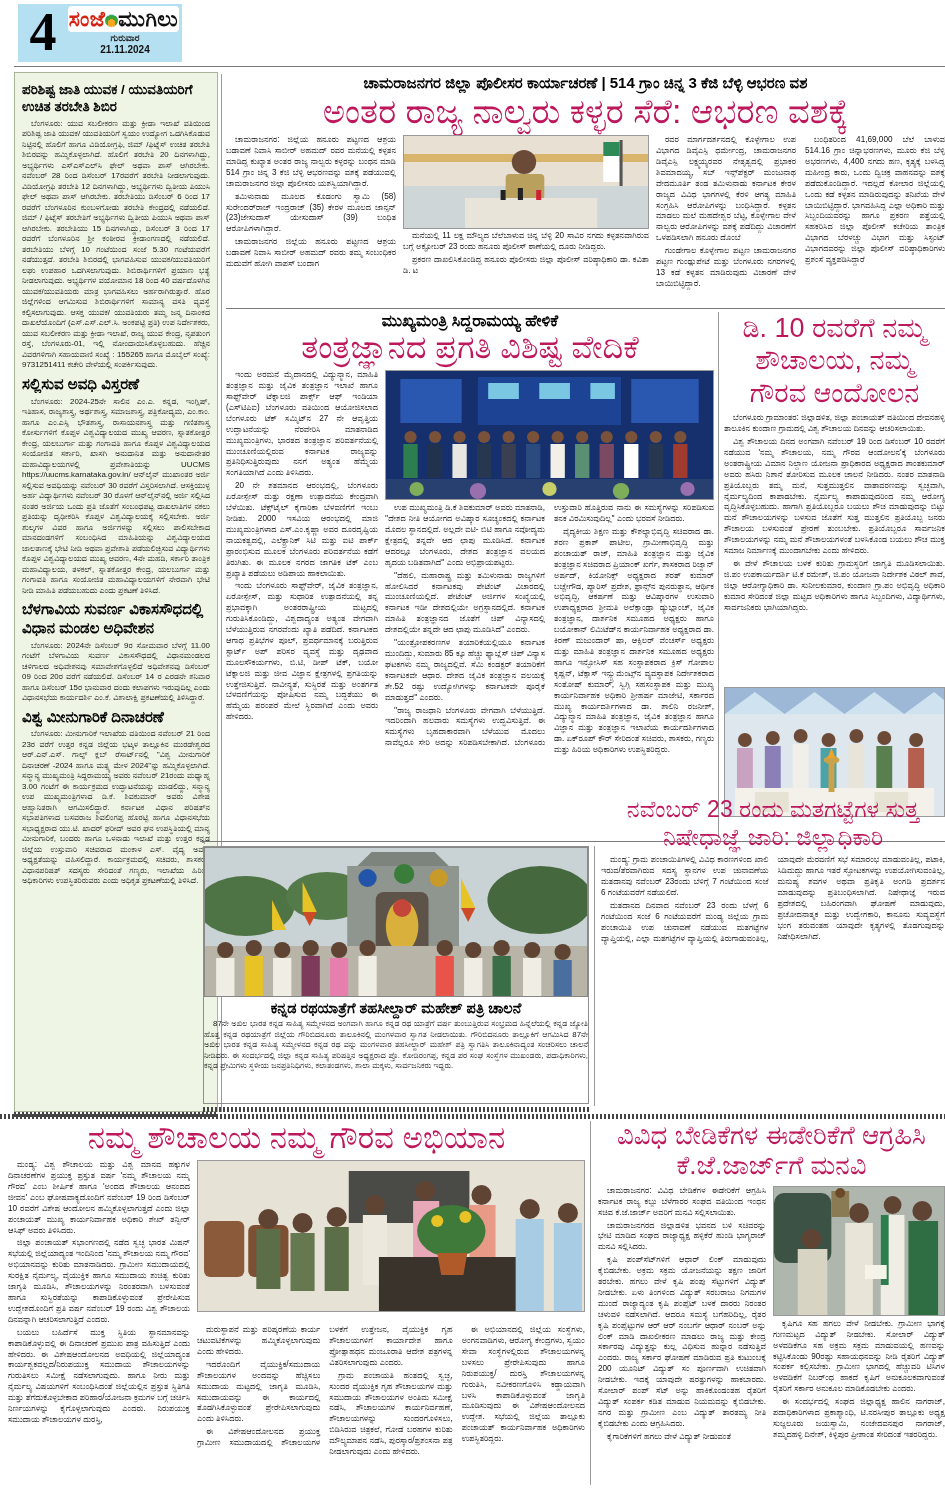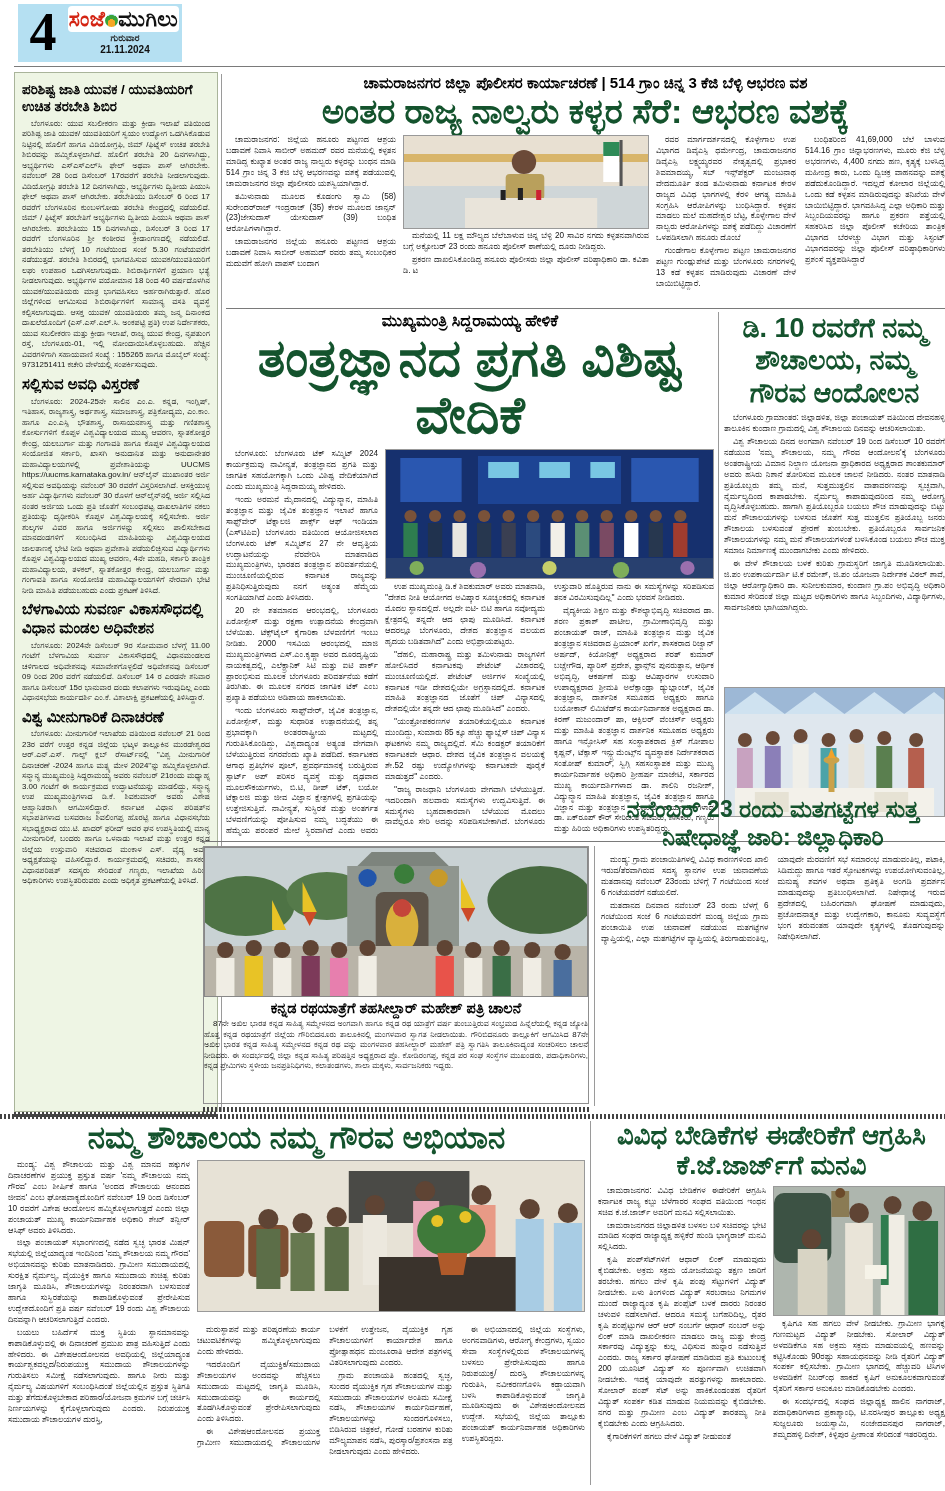--- a/index.html
+++ b/index.html
@@ -25,21 +25,21 @@
   .comb{height:5px;background:repeating-linear-gradient(90deg,#444 0 2px,transparent 2px 4px);}
   
   .rail{background:#eef5e4;border:1px solid #a9b49a;padding:5px 7px;box-sizing:border-box;}
   .rail h3{margin:4px 0 3px;font-size:13.5px;line-height:1.25;text-align:left;color:#000;}
   .rail h3.big{font-size:15px;}
   
   .bt p{margin:0 0 2px;font-size:8.2px;line-height:1.33;text-align:justify;text-indent:9px;}
   .bt.small p{font-size:7.9px;}
   
   .kicker{font-weight:bold;text-align:center;color:#000;}
-  .hl{font-weight:bold;text-align:center;color:#14532d;}
+  .hl{font-weight:normal;text-align:center;color:#be185d;}
   
   .photo{overflow:hidden;background:#ccc;}
   .photo svg{display:block;width:100%;height:100%;}
   .cap-title{font-weight:bold;text-align:center;font-size:14.5px;margin:3px 0 2px;color:#000;}
   .cols2{column-count:2;column-gap:9px;}
   .cols3{column-count:3;column-gap:9px;}
   .flexrow{display:flex;gap:7px;}
   .clip{overflow:hidden;}
   .boxed{border:1px solid #8f8f8f;}
 </style>
@@ -116,24 +116,23 @@
           <p>ಗುಂಡೇಗಾಲ ಕೊಳ್ಳೇಗಾಲ ಪಟ್ಟಣ ಚಾಮರಾಜನಗರ ಪಟ್ಟಣ ಗುಂಡ್ಲುಪೇಟೆ ಮತ್ತು ಬೆಂಗಳೂರು ನಗರಗಳಲ್ಲಿ 13 ಕಡೆ ಕಳ್ಳತನ ಮಾಡಿರುವುದು ವಿಚಾರಣೆ ವೇಳೆ ಬಾಯಿಬಿಟ್ಟಿದ್ದಾರೆ.</p>
           <p>ಬಂಧಿತರಿಂದ 41,69,000 ಬೆಲೆ ಬಾಳುವ 514.16 ಗ್ರಾಂ ಚಿನ್ನಾಭರಣಗಳು, ಮೂರು ಕೆಜಿ ಬೆಳ್ಳಿ ಅಭರಣಗಳು, 4,400 ನಗದು ಹಣ, ಕೃತ್ಯಕ್ಕೆ ಬಳಸಿದ್ದ ಮಹೀಂದ್ರ ಕಾರು, ಒಂದು ದ್ವಿಚಕ್ರ ವಾಹನವನ್ನು ವಶಕ್ಕೆ ಪಡೆದುಕೊಂಡಿದ್ದಾರೆ. ಇದಲ್ಲದೆ ಕೋಲಾರ ಜಿಲ್ಲೆಯಲ್ಲಿ ಒಂದು ಕಡೆ ಕಳ್ಳತನ ಮಾಡಿರುವುದನ್ನು ತನಿಖೆಯ ವೇಳೆ ಬಾಯಿಬಿಟ್ಟಿದ್ದಾರೆ. ಭಾಗವಹಿಸಿದ್ದ ಎಲ್ಲಾ ಅಧಿಕಾರಿ ಮತ್ತು ಸಿಬ್ಬಂದಿಯವರನ್ನು ಹಾಗೂ ಪ್ರಕರಣ ಪತ್ತೆಯಲ್ಲಿ ಸಹಕರಿಸಿದ ಜಿಲ್ಲಾ ಪೊಲೀಸ್ ಕಚೇರಿಯ ತಾಂತ್ರಿಕ ವಿಭಾಗದ ಬೆರಳಚ್ಚು ವಿಭಾಗ ಮತ್ತು ಸಿಸ್ಟಂಟ್ ವಿಭಾಗದವರನ್ನು ಜಿಲ್ಲಾ ಪೊಲೀಸ್ ವರಿಷ್ಠಾಧಿಕಾರಿಗಳು ಪ್ರಶಂಸೆ ವ್ಯಕ್ತಪಡಿಸಿದ್ದಾರೆ</p>
         </div>
     </div>
   </div>
   <div class="abs hrule" style="left:226px;top:308px;width:719px;"></div>
   <div class="abs vrule" style="left:221px;top:74px;height:1038px;"></div>
 
   <div class="abs clip" style="left:226px;top:312px;width:488px;height:526px;">
     <div class="kicker" style="font-size:16px;">ಮುಖ್ಯಮಂತ್ರಿ ಸಿದ್ದರಾಮಯ್ಯ ಹೇಳಿಕೆ</div>
-    <div class="hl" style="font-size:52px;line-height:1.1;">ತಂತ್ರಜ್ಞಾನದ ಪ್ರಗತಿ ವಿಶಿಷ್ಟ ವೇದಿಕೆ</div>
+    <div class="hl" style="font-size:32px;line-height:1.1;">ತಂತ್ರಜ್ಞಾನದ ಪ್ರಗತಿ ವಿಶಿಷ್ಟ ವೇದಿಕೆ</div>
     <div class="flexrow" style="margin-top:5px;height:428px;">
       <div class="bt clip" style="width:152px;">
-          <p>ಬೆಂಗಳೂರು: ಬೆಂಗಳೂರು ಟೆಕ್ ಸಮ್ಮಿಟ್ 2024 ಕಾರ್ಯಕ್ರಮವು ನಾವೀನ್ಯತೆ, ತಂತ್ರಜ್ಞಾನದ ಪ್ರಗತಿ ಮತ್ತು ಜಾಗತಿಕ ಸಹಯೋಗಕ್ಕಾಗಿ ಒಂದು ವಿಶಿಷ್ಟ ವೇದಿಕೆಯಾಗಿದೆ ಎಂದು ಮುಖ್ಯಮಂತ್ರಿ ಸಿದ್ದರಾಮಯ್ಯ ಹೇಳಿದರು.</p>
           <p>ಇಂದು ಅರಮನೆ ಮೈದಾನದಲ್ಲಿ ವಿದ್ಯುನ್ಮಾನ, ಮಾಹಿತಿ ತಂತ್ರಜ್ಞಾನ ಮತ್ತು ಜೈವಿಕ ತಂತ್ರಜ್ಞಾನ ಇಲಾಖೆ ಹಾಗೂ ಸಾಫ್ಟ್‌ವೇರ್ ಟೆಕ್ನಾಲಜಿ ಪಾರ್ಕ್ಸ್ ಆಫ್ ಇಂಡಿಯಾ (ಎಸ್‌ಟಿಪಿಐ) ಬೆಂಗಳೂರು ವತಿಯಿಂದ ಆಯೋಜಿಸಲಾದ ಬೆಂಗಳೂರು ಟೆಕ್ ಸಮ್ಮಿಟ್‌ನ 27 ನೇ ಆವೃತ್ತಿಯ ಉದ್ಘಾಟನೆಯನ್ನು ನೆರವೇರಿಸಿ ಮಾತನಾಡಿದ ಮುಖ್ಯಮಂತ್ರಿಗಳು, ಭಾರತದ ತಂತ್ರಜ್ಞಾನ ಪರಿವರ್ತನೆಯಲ್ಲಿ ಮುಂಚೂಣಿಯಲ್ಲಿರುವ ಕರ್ನಾಟಕ ರಾಜ್ಯವನ್ನು ಪ್ರತಿನಿಧಿಸುತ್ತಿರುವುದು ನನಗೆ ಅತ್ಯಂತ ಹೆಮ್ಮೆಯ ಸಂಗತಿಯಾಗಿದೆ ಎಂದು ತಿಳಿಸಿದರು.</p>
           <p>20 ನೇ ಶತಮಾನದ ಆರಂಭದಲ್ಲಿ, ಬೆಂಗಳೂರು ಏರೋಸ್ಪೇಸ್ ಮತ್ತು ರಕ್ಷಣಾ ಉತ್ಪಾದನೆಯ ಕೇಂದ್ರವಾಗಿ ಬೆಳೆಯಿತು. ಟೆಕ್ಸ್‌ಟೈಲ್ ಕೈಗಾರಿಕಾ ಬೆಳವಣಿಗೆಗೆ ಇಂಬು ನೀಡಿತು. 2000 ಇಸವಿಯ ಆರಂಭದಲ್ಲಿ ಮಾಜಿ ಮುಖ್ಯಮಂತ್ರಿಗಳಾದ ಎಸ್.ಎಂ.ಕೃಷ್ಣಾ ಅವರ ದೂರದೃಷ್ಟಿಯ ನಾಯಕತ್ವದಲ್ಲಿ, ಎಲೆಕ್ಟ್ರಾನಿಕ್ ಸಿಟಿ ಮತ್ತು ಐಟಿ ಪಾರ್ಕ್ ಪ್ರಾರಂಭಿಸುವ ಮೂಲಕ ಬೆಂಗಳೂರು ಪರಿವರ್ತನೆಯ ಕಡೆಗೆ ತಿರುಗಿತು. ಈ ಮೂಲಕ ನಗರದ ಜಾಗತಿಕ ಟೆಕ್ ಎಂಬ ಪ್ರಖ್ಯಾತಿ ಪಡೆಯಲು ಅಡಿಪಾಯ ಹಾಕಲಾಯಿತು.</p>
           <p>ಇಂದು ಬೆಂಗಳೂರು ಸಾಫ್ಟ್‌ವೇರ್, ಜೈವಿಕ ತಂತ್ರಜ್ಞಾನ, ಏರೋಸ್ಪೇಸ್, ಮತ್ತು ಸುಧಾರಿತ ಉತ್ಪಾದನೆಯಲ್ಲಿ ತನ್ನ ಪ್ರಭಾವಕ್ಕಾಗಿ ಅಂತರರಾಷ್ಟ್ರೀಯ ಮಟ್ಟದಲ್ಲಿ ಗುರುತಿಸಿಕೊಂಡಿದ್ದು, ವಿಶ್ವದಾದ್ಯಂತ ಅತ್ಯಂತ ವೇಗವಾಗಿ ಬೆಳೆಯುತ್ತಿರುವ ನಗರವೆಂದು ಖ್ಯಾತಿ ಪಡೆದಿದೆ. ಕರ್ನಾಟಕದ ಆಗಾಧ ಪ್ರತಿಭೆಗಳ ಪೂಲ್, ಪ್ರವರ್ಧಮಾನಕ್ಕೆ ಬರುತ್ತಿರುವ ಸ್ಟಾರ್ಟ್ ಅಪ್ ಪರಿಸರ ವ್ಯವಸ್ಥೆ ಮತ್ತು ದೃಢವಾದ ಮೂಲಸೌಕರ್ಯಗಳು, ಬಿ.ಟಿ, ಡೀಪ್ ಟೆಕ್, ಬಯೋ ಟೆಕ್ನಾಲಜಿ ಮತ್ತು ಜೀವ ವಿಜ್ಞಾನ ಕ್ಷೇತ್ರಗಳಲ್ಲಿ ಪ್ರಗತಿಯನ್ನು ಉತ್ತೇಜಿಸುತ್ತಿವೆ. ನಾವೀನ್ಯತೆ, ಸುಸ್ಥಿರತೆ ಮತ್ತು ಅಂತರ್ಗತ ಬೆಳವಣಿಗೆಯನ್ನು ಪೋಷಿಸುವ ನಮ್ಮ ಬದ್ಧತೆಯು ಈ ಹೆಮ್ಮೆಯ ಪರಂಪರೆ ಮೇಲೆ ಸ್ಥಿರವಾಗಿದೆ ಎಂದು ಅವರು ಹೇಳಿದರು.</p>
         </div>
       <div style="flex:1;display:flex;flex-direction:column;">
         <div class="photo" style="height:128px;border:1px solid #999;">
           <svg viewBox="0 0 320 128" preserveAspectRatio="none">
             <rect width="320" height="128" fill="#16306e"></rect>
             <rect x="14" y="8" width="60" height="44" fill="#2a57b0"></rect>
               <rect x="90" y="6" width="140" height="48" fill="#1d4494"></rect>
@@ -346,21 +345,21 @@
       </div>
     </div>
   </div>
   <div class="abs vrule" style="left:590px;top:1121px;height:364px;"></div>
 
   <div class="abs clip" style="left:598px;top:1121px;width:347px;height:365px;">
     <div class="hl" style="font-size:26px;line-height:1.15;">ವಿವಿಧ ಬೇಡಿಕೆಗಳ ಈಡೇರಿಕೆಗೆ ಆಗ್ರಹಿಸಿ ಕೆ.ಜೆ.ಜಾರ್ಜ್‌ಗೆ ಮನವಿ</div>
     <div class="flexrow" style="margin-top:5px;height:296px;">
       <div class="bt clip" style="width:168px;">
           <p>ಚಾಮರಾಜನಗರ: ವಿವಿಧ ಬೇಡಿಕೆಗಳ ಈಡೇರಿಕೆಗೆ ಆಗ್ರಹಿಸಿ ಕರ್ನಾಟಕ ರಾಜ್ಯ ಕಬ್ಬು ಬೆಳೆಗಾರರ ಸಂಘದ ವತಿಯಿಂದ ಇಂಧನ ಸಚಿವ ಕೆ.ಜೆ.ಜಾರ್ಜ್ ಅವರಿಗೆ ಮನವಿ ಸಲ್ಲಿಸಲಾಯಿತು.</p>
-          <p>ಚಾಮರಾಜನಗರದ ಜಿಲ್ಲಾಡಳಿತ ಬಳಸಲ ಬಳಿ ಸಚಿವರನ್ನು ಭೇಟಿ ಮಾಡಿದ ಸಂಘದ ರಾಜ್ಯಾಧ್ಯಕ್ಷ ಹಳ್ಳಿಕೆರೆ ಹುಂಡಿ ಭಾಗ್ಯರಾಜ್ ಮನವಿ ಸಲ್ಲಿಸಿದರು.</p>
+          <p>ಚಾಮರಾಜನಗರದ ಜಿಲ್ಲಾಡಳಿತ ಭವನದ ಬಳಿ ಸಚಿವರನ್ನು ಭೇಟಿ ಮಾಡಿದ ಸಂಘದ ರಾಜ್ಯಾಧ್ಯಕ್ಷ ಹಳ್ಳಿಕೆರೆ ಹುಂಡಿ ಭಾಗ್ಯರಾಜ್ ಮನವಿ ಸಲ್ಲಿಸಿದರು.</p>
           <p>ಕೃಷಿ ಪಂಪ್‌ಸೆಟ್‌ಗಳಿಗೆ ಆಧಾರ್ ಲಿಂಕ್ ಮಾಡುವುದು ಕೈಬಿಡಬೇಕು. ಅಕ್ರಮ ಸಕ್ರಮ ಯೋಜನೆಯನ್ನು ತಕ್ಷಣ ಜಾರಿಗೆ ತರಬೇಕು. ಹಗಲು ವೇಳೆ ಕೃಷಿ ಪಂಪು ಸೆಟ್ಟುಗಳಿಗೆ ವಿದ್ಯುತ್ ನೀಡಬೇಕು. ಏಳು ತಿಂಗಳಿಂದ ವಿದ್ಯುತ್ ಸರಬರಾಜು ನಿಗಮಗಳ ಮುಂದೆ ರಾಜ್ಯಾದ್ಯಂತ ಕೃಷಿ ಪಂಪ್ಸೆಟ್ ಬಳಕೆ ದಾರರು ನಿರಂತರ ಚಳುವಳಿ ನಡೆಸಲಾಗಿದೆ. ಆದರೂ ಸಮಸ್ಯೆ ಬಗೆಹರಿದಿಲ್ಲ, ರೈತರ ಕೃಷಿ ಪಂಪ್ಸೆಟ್ಟುಗಳ ಆರ್ ಆರ್ ನಂಬರ್ಗೆ ಆಧಾರ್ ನಂಬರ್ ಅನ್ನು ಲಿಂಕ್ ಮಾಡಿ ದಾಖಲೀಕರಣ ಮಾಡಲು ರಾಜ್ಯ ಮತ್ತು ಕೇಂದ್ರ ಸರ್ಕಾರವು ವಿದ್ಯುತ್ತನ್ನು ಕುಲ್ಲ ವಿಧಿಸುವ ಹುನ್ನಾರ ನಡೆಸುತ್ತಿವೆ ಎಂದರು. ರಾಜ್ಯ ಸರ್ಕಾರ ಘೋಷಣೆ ಮಾಡಿರುವ ಪ್ರತಿ ಕುಟುಂಬಕ್ಕೆ 200 ಯೂನಿಟ್ ವಿದ್ಯುತ್ ಸಂ ಪೂರ್ಣವಾಗಿ ಉಚಿತವಾಗಿ ನೀಡಬೇಕು. ಇದಕ್ಕೆ ಯಾವುದೇ ಷರತ್ತುಗಳನ್ನು ಹಾಕಬಾರದು. ಸೋಲಾರ್ ಪಂಪ್ ಸೆಟ್ ಅನ್ನು ಹಾಕಿಕೊಂಡಂತಹ ರೈತರಿಗೆ ವಿದ್ಯುತ್ ಸಂಪರ್ಕ ಕಡಿತ ಮಾಡುವ ನಿಯಮವನ್ನು ಕೈಬಿಡಬೇಕು. ನಗರ ಮತ್ತು ಗ್ರಾಮೀಣ ಎಂಬ ವಿದ್ಯುತ್ ತಾರತಮ್ಯ ನೀತಿ ಕೈಬಿಡಬೇಕು ಎಂದು ಆಗ್ರಹಿಸಿದರು.</p>
           <p>ಕೈಗಾರಿಕೆಗಳಿಗೆ ಹಗಲು ವೇಳೆ ವಿದ್ಯುತ್ ನೀಡುವಂತೆ</p>
         </div>
       <div style="flex:1;display:flex;flex-direction:column;">
         <div class="photo" style="height:128px;border:1px solid #999;">
           <svg viewBox="0 0 172 128" preserveAspectRatio="none">
             <rect width="172" height="128" fill="#aeb6ae"></rect>
             <rect x="0" y="6" width="58" height="70" rx="10" fill="#3c5244"></rect>
             <circle cx="86" cy="26" r="10" fill="#5f4434"></circle>
               <rect x="72" y="36" width="28" height="92" fill="#e9e4d8"></rect>

